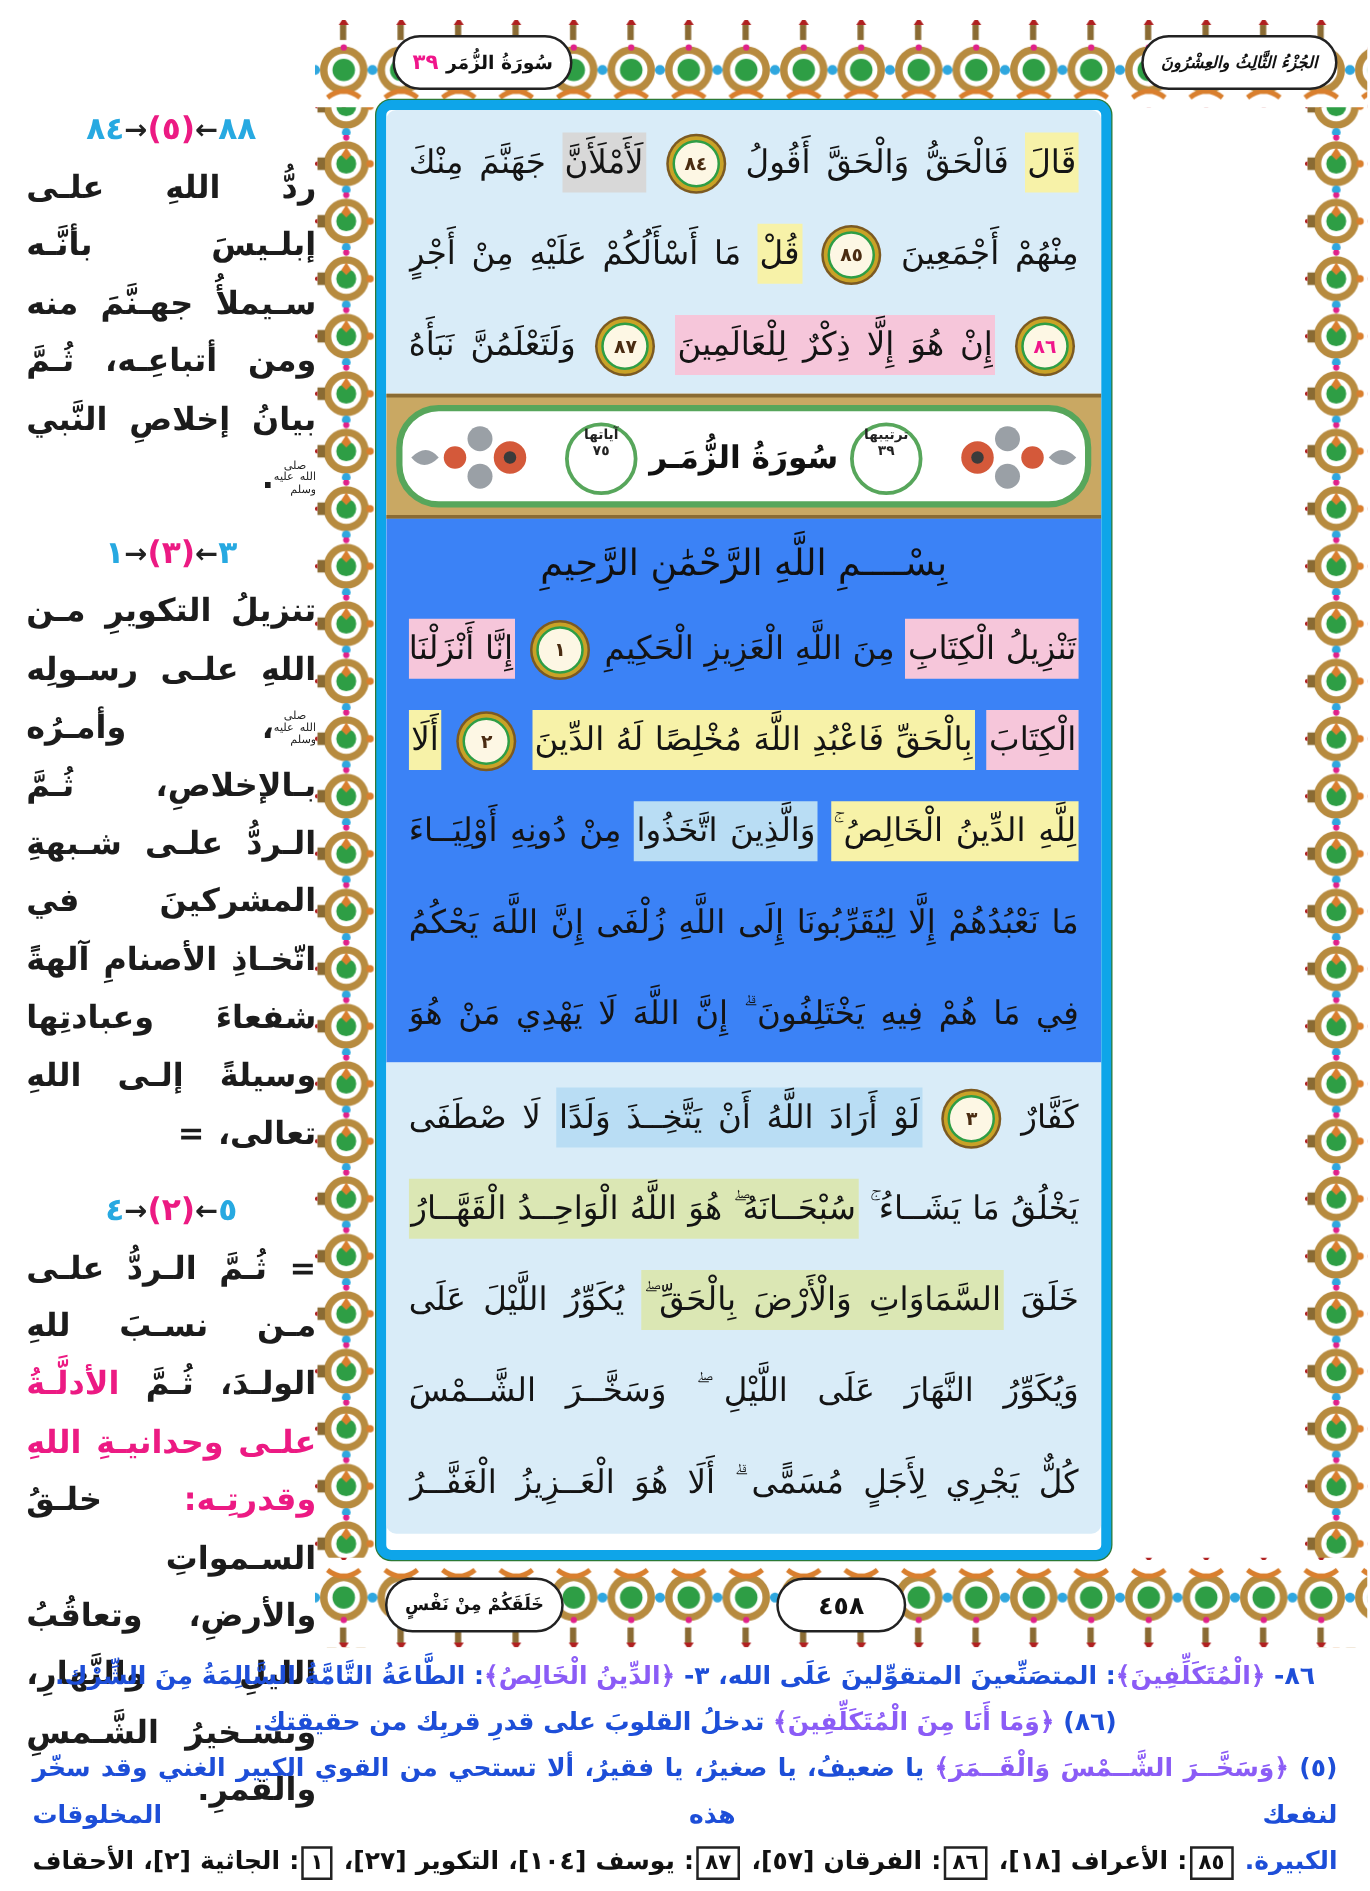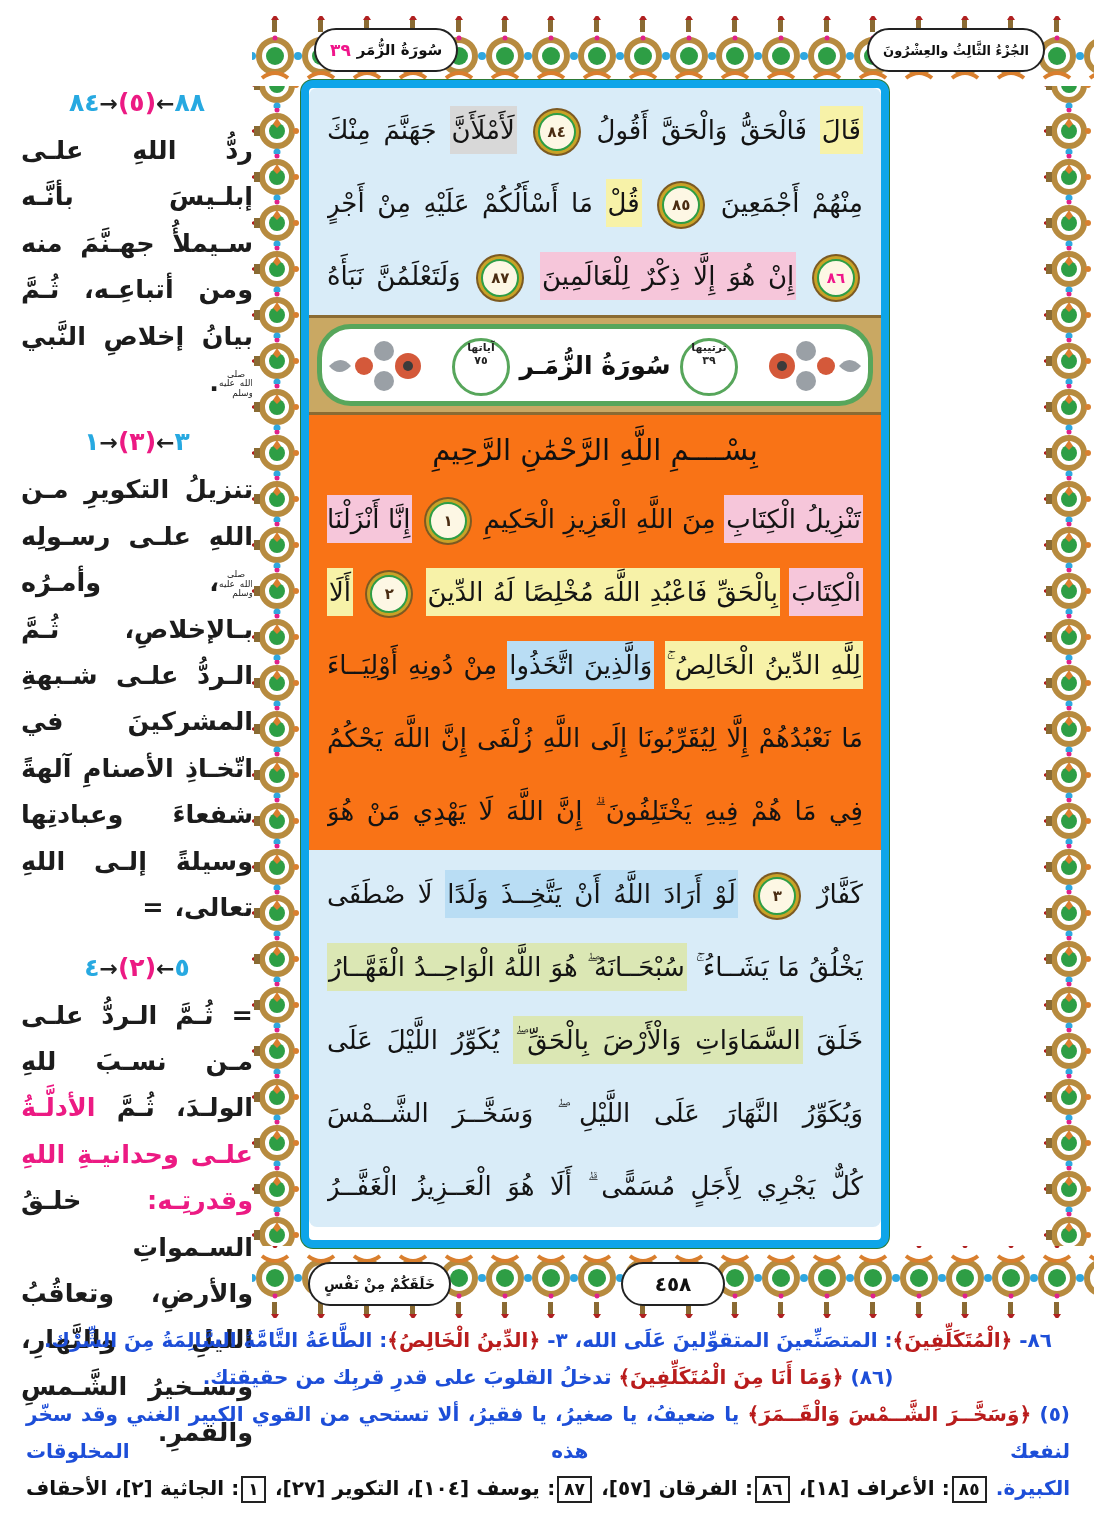--- a/index.html
+++ b/index.html
@@ -23,33 +23,33 @@
   .bstrip.top    { left:0; top:0;    width:842px; height:70px; }
   .bstrip.bottom { left:0; top:1230px; width:842px; height:72px; }
   .bstrip.left   { left:0; top:0; width:50px; height:1302px; }
   .bstrip.rightS { right:0; top:0; width:50px; height:1302px; }
 
   .cartouche { position:absolute; background:#fff; border:2px solid #222; border-radius:30px;
                display:flex; align-items:center; justify-content:center; gap:6px; padding:3px 14px; z-index:5; }
   .cartouche .orn-txt { font-size:15px; font-weight:bold; color:#111; white-space:nowrap; }
   .cart-surah { top:12px; left:62px; height:44px; }
   .cart-surah .sno { color:#f0168b; font-size:17px; font-weight:bold; }
-  .cart-juz { top:12px; right:49px; height:44px; }
+  .cart-juz { top:12px; right:24px; height:44px;font-style:italic; }
   .cart-juz .orn-txt { font-size:13px; }
   .cart-page { top:1246px; left:calc(50% - 52px); width:104px; height:44px; }
   .cart-page .pno { font-size:20px; font-weight:bold; color:#111; letter-spacing:2px; }
   .cart-catch { top:1246px; left:56px; height:44px; }
   .cart-catch .orn-txt { font-size:14px; }
 
   
   .panel { position:absolute; left:49px; top:64px; width:588px; height:1168px;
            border:8px solid #0ea5e9; border-radius:12px; background:#fff; overflow:hidden;
            box-shadow:0 0 0 1px #2c7a36; }
   .sec-blue-top { background:#d9ecf8; border-radius:8px 8px 0 0; padding:6px 18px 2px; }
-  .sec-white { background:#f97316; padding:2px 18px; }
+  .sec-white { background:#3b82f6; padding:2px 18px; }
   .sec-blue-bot { background:#d9ecf8; border-radius:0 0 8px 8px; padding:8px 18px 4px; }
 
   .qline { direction:rtl; font-size:26px; color:#141414; height:73px; line-height:73px;
            text-align:justify; text-align-last:justify; overflow:hidden; white-space:normal; }
   .qline .hl { padding:9px 2px; }
   .h-yellow { background:#f7f2a8; }
   .h-pink   { background:#f6c6da; }
   .h-gray   { background:#d8d8d8; }
   .h-blue   { background:#b9ddf4; }
   .h-green  { background:#dbe7b4; }
@@ -78,21 +78,21 @@
   .banner-flower { position:absolute; top:2px; height:70px; z-index:2; }
   .banner-flower.fr { right:4px; }
   .banner-flower.fl { left:4px; }
 
   
   .footnotes { position:absolute; left:26px; right:26px; top:1322px; direction:rtl; }
   .fn-line { font-size:20px; font-weight:bold; line-height:1.85; color:#111; }
   .fn-line.center { text-align:center; }
   .fn-line.justify { text-align:justify; text-align-last:justify; }
   .c-magenta { color:#1d4ed8; }
-  .c-green { color:#b91c1c; }
+  .c-green { color:#8b5cf6; }
   .fnbox { display:inline-block; border:2px solid #222; padding:0 5px; margin:0 2px;
            font-size:17px; line-height:1.35; color:#111; }
 </style>
 </head>
 <body>
 
 <div class="sidebar" id="sidebar-root">
     <div class="sb-section">
       <div class="sb-head"><span class="num">٨٨</span><span class="arrow">←</span><span class="cnt">(٥)</span><span class="arrow">→</span><span class="num">٨٤</span></div>
       <div class="sb-body"><span>ردُّ اللهِ علـى إبلـيسَ بأنَّـه سـيملأُ جهـنَّمَ منه ومن أتباعِـه، ثُـمَّ بيانُ إخلاصِ النَّبي </span><span class="saw">صلى الله عليه وسلم</span><span>.</span></div>

